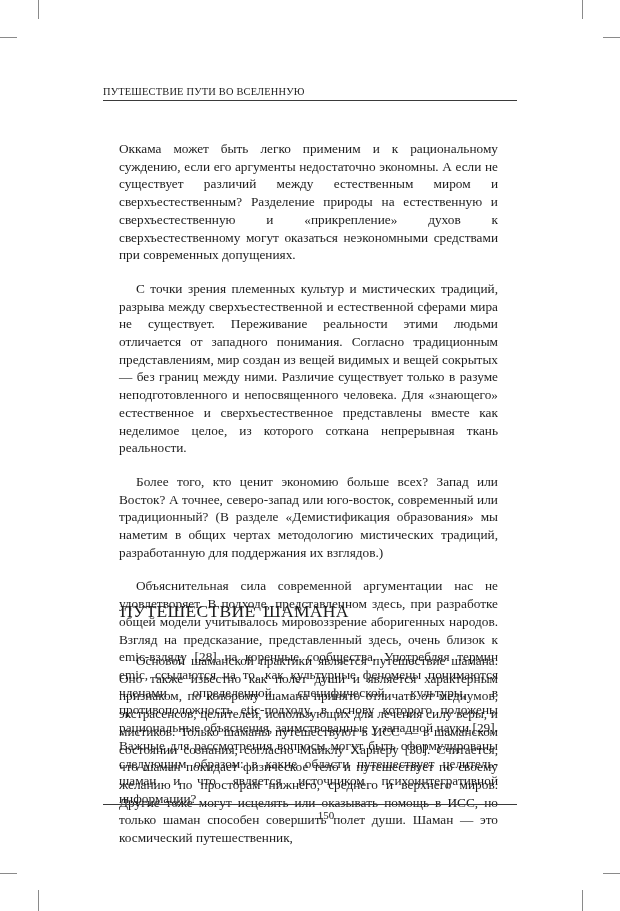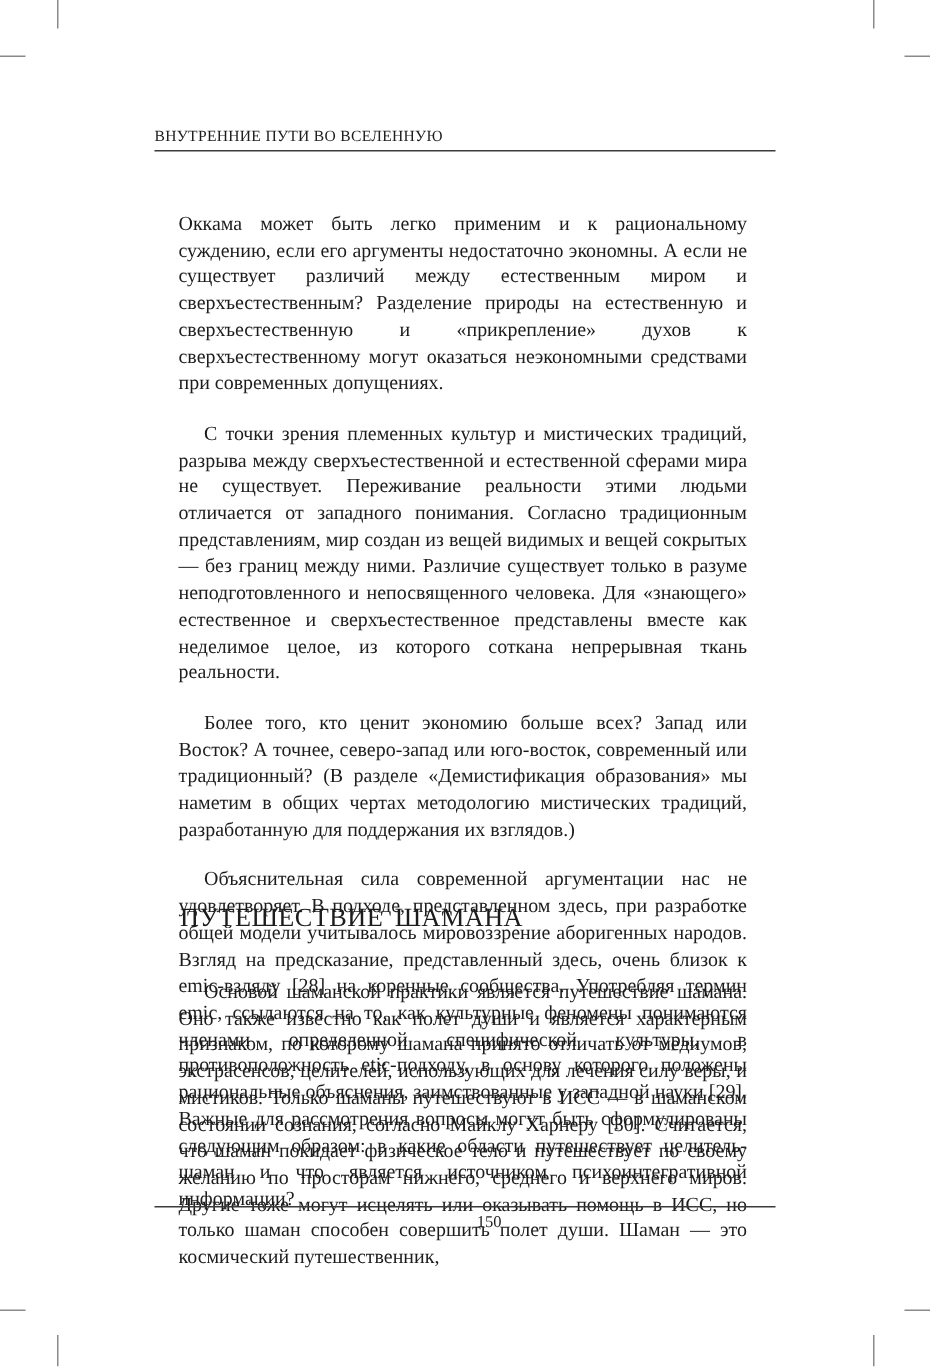--- a/index.html
+++ b/index.html
@@ -26,21 +26,21 @@
 
 <div class="crop v" style="left:38px; top:0; height:19px;"></div>
 <div class="crop h" style="left:0; top:37px; width:17px;"></div>
 <div class="crop v" style="left:582px; top:0; height:19px;"></div>
 <div class="crop h" style="left:603px; top:37px; width:17px;"></div>
 <div class="crop h" style="left:0; top:873px; width:17px;"></div>
 <div class="crop v" style="left:38px; top:890px; height:21px;"></div>
 <div class="crop h" style="left:603px; top:873px; width:17px;"></div>
 <div class="crop v" style="left:582px; top:890px; height:21px;"></div>
 
-<div class="running-head">ВНУТРЕННИЕ ПУТИ ВО ВСЕЛЕННУЮ</div>
+<div class="running-head">ПУТЕШЕСТВИЕ ПУТИ ВО ВСЕЛЕННУЮ</div>
 <div class="head-rule"></div>
 
 <div class="text-block" style="top:124px;">
   <p>Оккама может быть легко применим и к рациональному суждению, если его аргументы недостаточно экономны. А если не существует различий между естественным миром и сверхъестественным? Разделение природы на естественную и сверхъестественную и «прикрепление» духов к сверхъестественному могут оказаться неэкономными средствами при современных допущениях.</p>
   <p class="indent">С точки зрения племенных культур и мистических традиций, разрыва между сверхъестественной и естественной сферами мира не существует. Переживание реальности этими людьми отличается от западного понимания. Согласно традиционным представлениям, мир создан из вещей видимых и вещей сокрытых — без границ между ними. Различие существует только в разуме неподготовленного и непосвященного человека. Для «знающего» естественное и сверхъестественное представлены вместе как неделимое целое, из которого соткана непрерывная ткань реальности.</p>
   <p class="indent">Более того, кто ценит экономию больше всех? Запад или Восток? А точнее, северо-запад или юго-восток, современный или традиционный? (В разделе «Демистификация образования» мы наметим в общих чертах методологию мистических традиций, разработанную для поддержания их взглядов.)</p>
   <p class="indent">Объяснительная сила современной аргументации нас не удовлетворяет. В подходе, представленном здесь, при разработке общей модели учитывалось мировоззрение аборигенных народов. Взгляд на предсказание, представленный здесь, очень близок к emic-взляду [28] на коренные сообщества. Употребляя термин emic, ссылаются на то, как культурные феномены понимаются членами определенной специфической культуры, в противоположность etic-подходу, в основу которого положены рациональные объяснения, заимствованные у западной науки [29]. Важные для рассмотрения вопросы могут быть сформулированы следующим образом: в какие области путешествует целитель-шаман и что является источником психоинтегративной информации?</p>
 </div>
 
 <div class="section-title">ПУТЕШЕСТВИЕ ШАМАНА</div>

